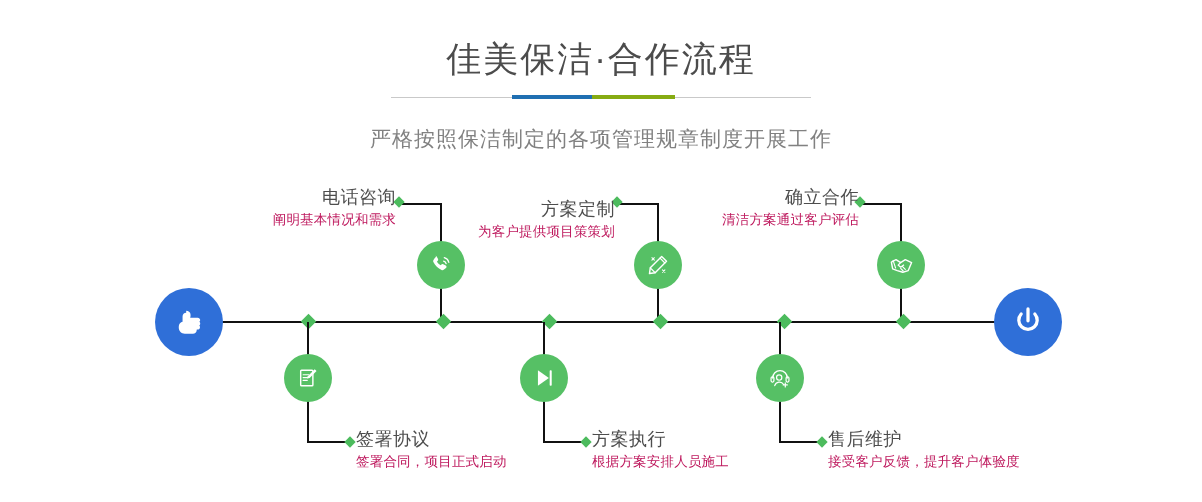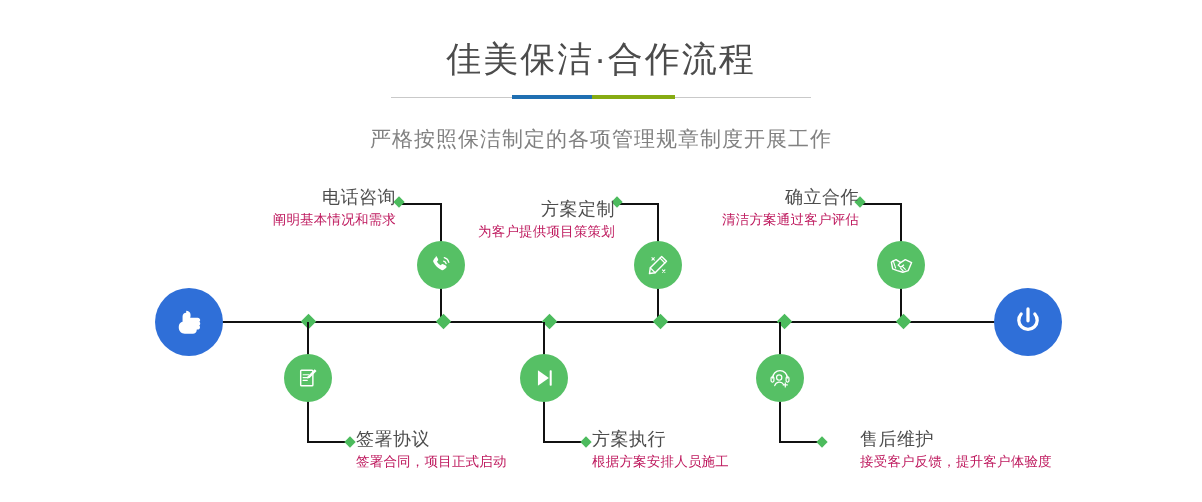--- a/index.html
+++ b/index.html
@@ -296,18 +296,18 @@
       <svg width="26" height="26" viewBox="0 0 64 64" aria-hidden="true">
         <path d="M14 32 A18 18 0 0 1 50 32" fill="none" stroke="#ffffff" stroke-width="3.3" stroke-linecap="round"></path>
         <rect x="10" y="29" width="7" height="13" rx="3" fill="none" stroke="#ffffff" stroke-width="3"></rect>
         <rect x="47" y="29" width="7" height="13" rx="3" fill="none" stroke="#ffffff" stroke-width="3"></rect>
         <circle cx="30" cy="31" r="6.5" fill="none" stroke="#ffffff" stroke-width="3"></circle>
         <path d="M19 51 A12 12 0 0 1 41 48" fill="none" stroke="#ffffff" stroke-width="3" stroke-linecap="round"></path>
         <path d="M45 44 L45 54 M40 49 L50 49" stroke="#ffffff" stroke-width="3" stroke-linecap="round"></path>
       </svg>
     </span>
   </div>
-  <div class="step-text bottom-step" style="left:828px; top:428px;margin-left:32px;">
+  <div class="step-text bottom-step" style="left:828px; top:428px;">
     <div class="step-title">售后维护</div>
     <div class="step-desc">接受客户反馈，提升客户体验度</div>
   </div>
 
 </div>
 
 </body></html>

